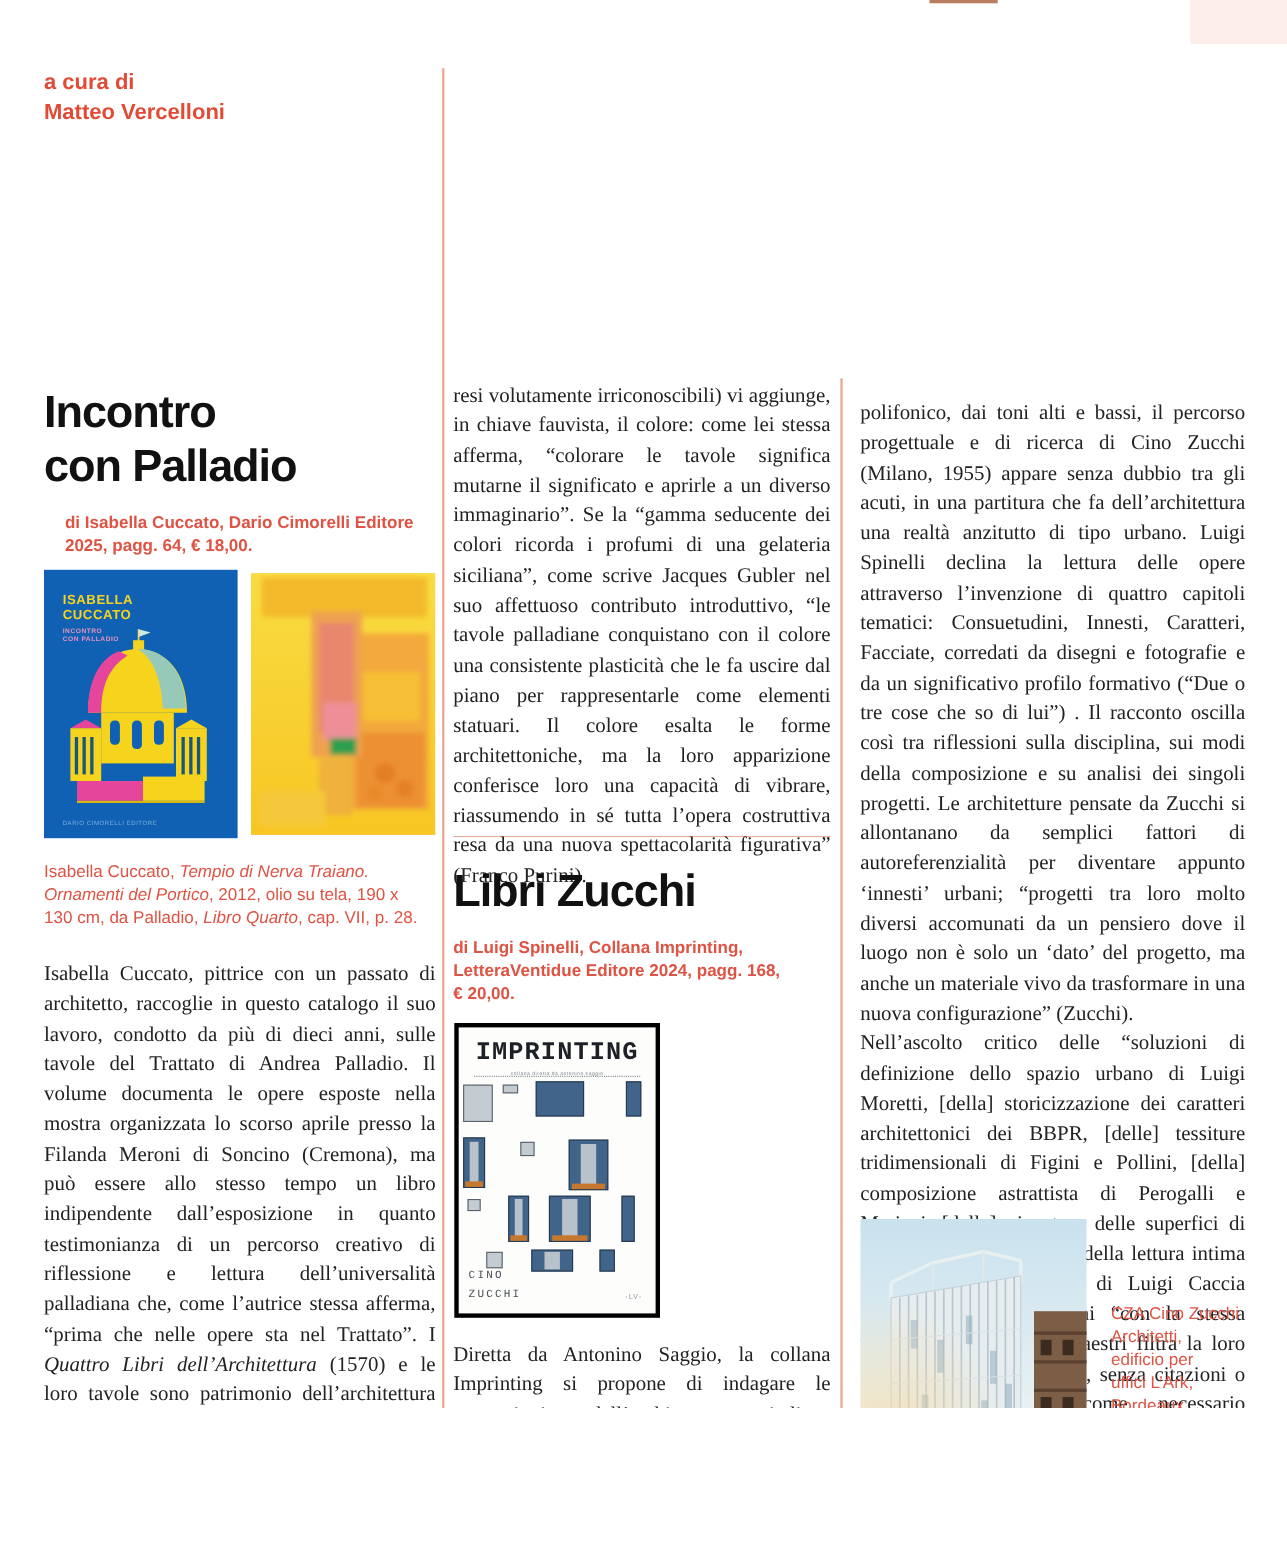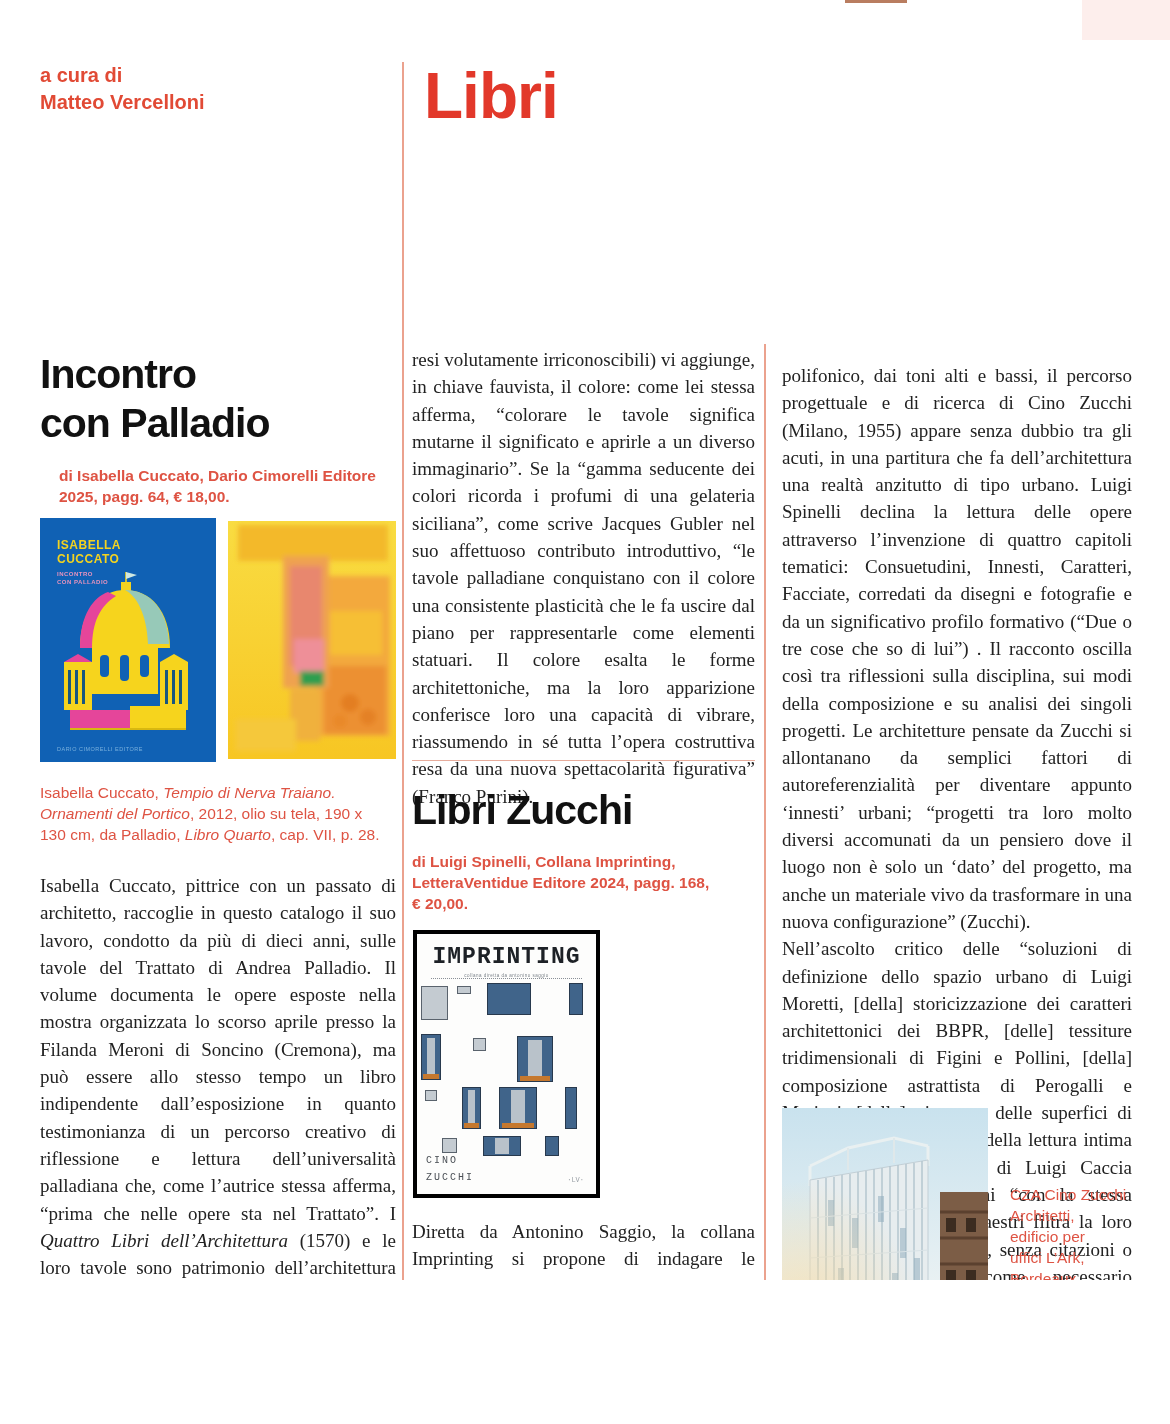--- a/index.html
+++ b/index.html
@@ -82,21 +82,20 @@
 
   <div class="top-tick"></div>
   <div class="corner-remnant"></div>
 
   <div class="curator">
     <div>a cura di</div>
     <div>Matteo Vercelloni</div>
   </div>
 
   <div class="page-title">
-    <div>Libri</div>
   </div>
 
   <div class="vrule left"></div>
   <div class="vrule right"></div>
   <div class="hrule-mid"></div>
 
   <div class="col-left">
 
     <h1 class="a1-title">
       <div>Incontro</div>

